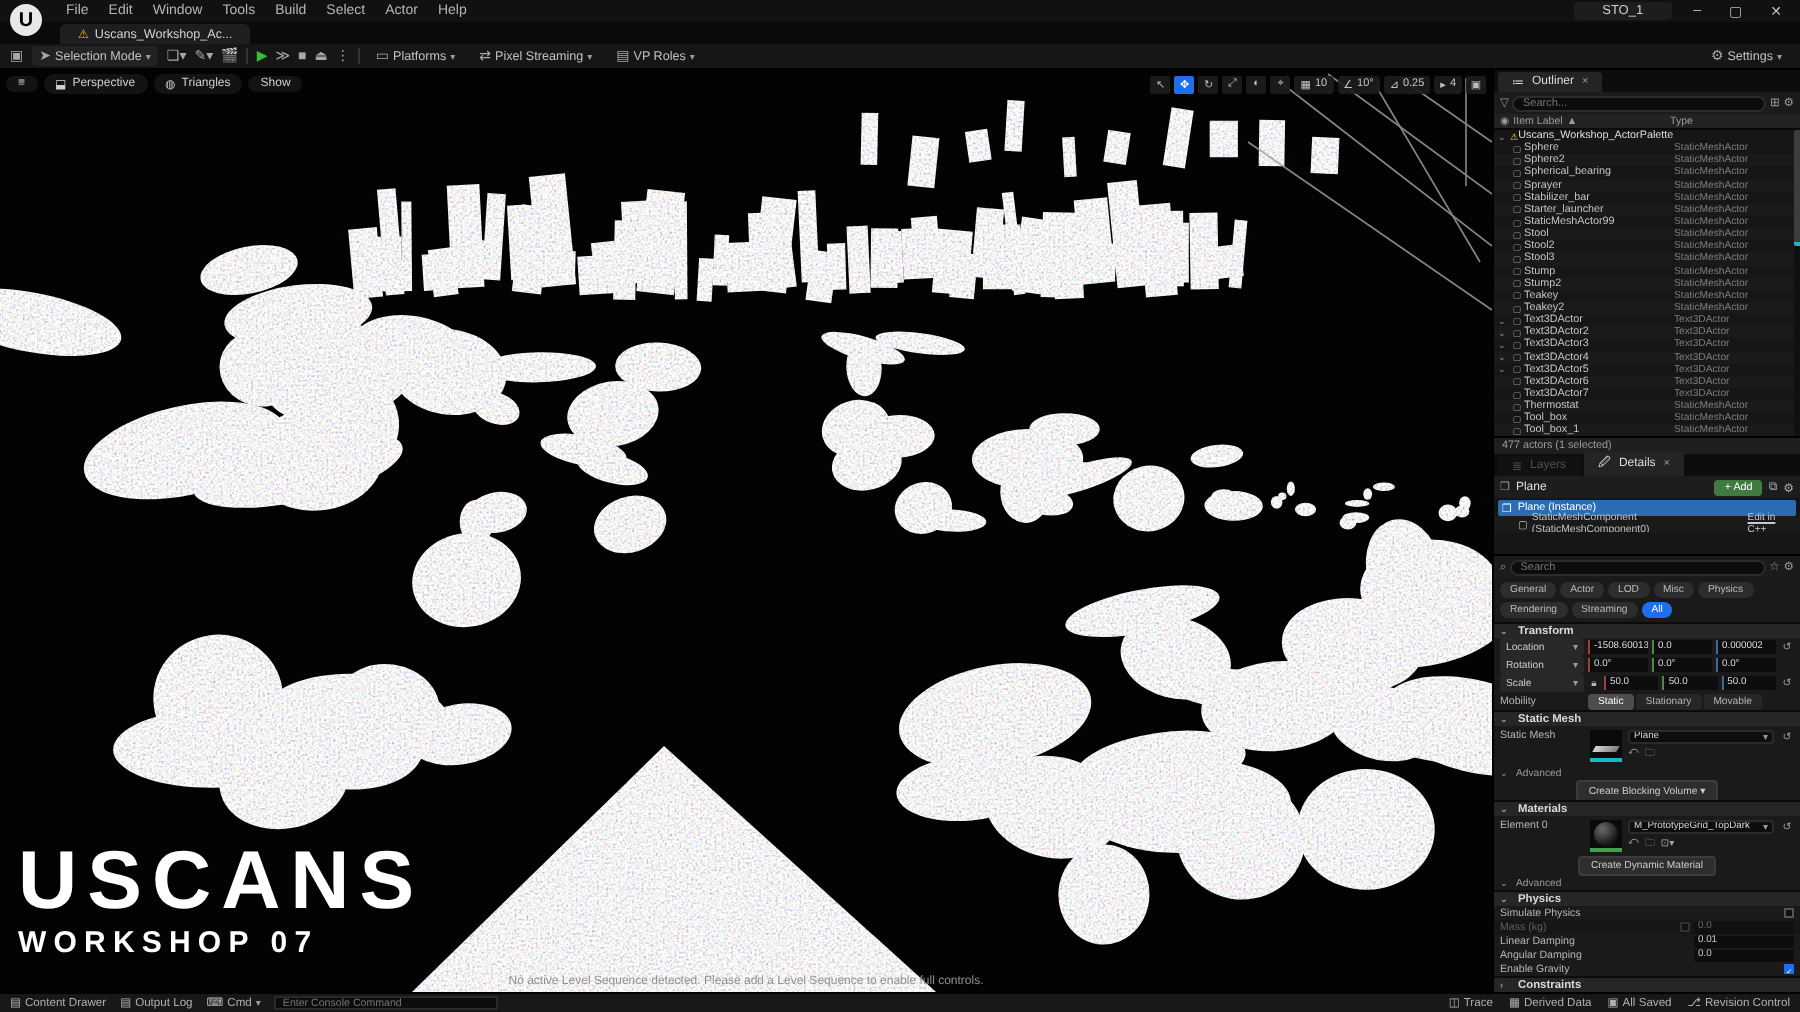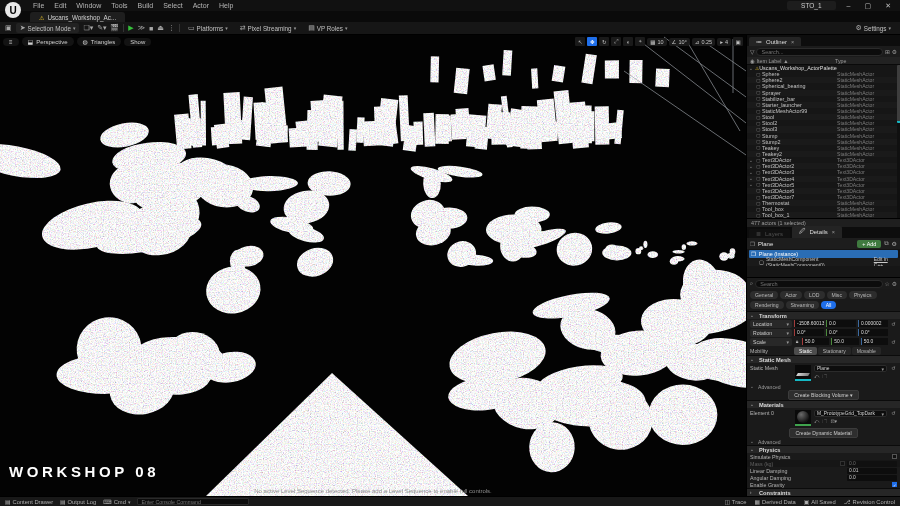--- a/index.html
+++ b/index.html
@@ -404,21 +404,22 @@
             </div>
           <div class="snap">
               <span>▸</span>
               <span>4</span>
             </div>
           <span class="vt">▣</span>
         </div>
       </div>
 
       <div class="overlay-title">
-        <div class="small">WORKSHOP 08</div>
+        <div class="big">USCANS</div>
+        <div class="small">WORKSHOP 07</div>
       </div>
       <div class="seq-msg">No active Level Sequence detected. Please add a Level Sequence to enable full controls.</div>
     </div>
 
     <div class="rightpanel">
 
       <div class="ptabs">
         <div class="ptab">
           <span>≔</span>
           <span>Outliner</span>

